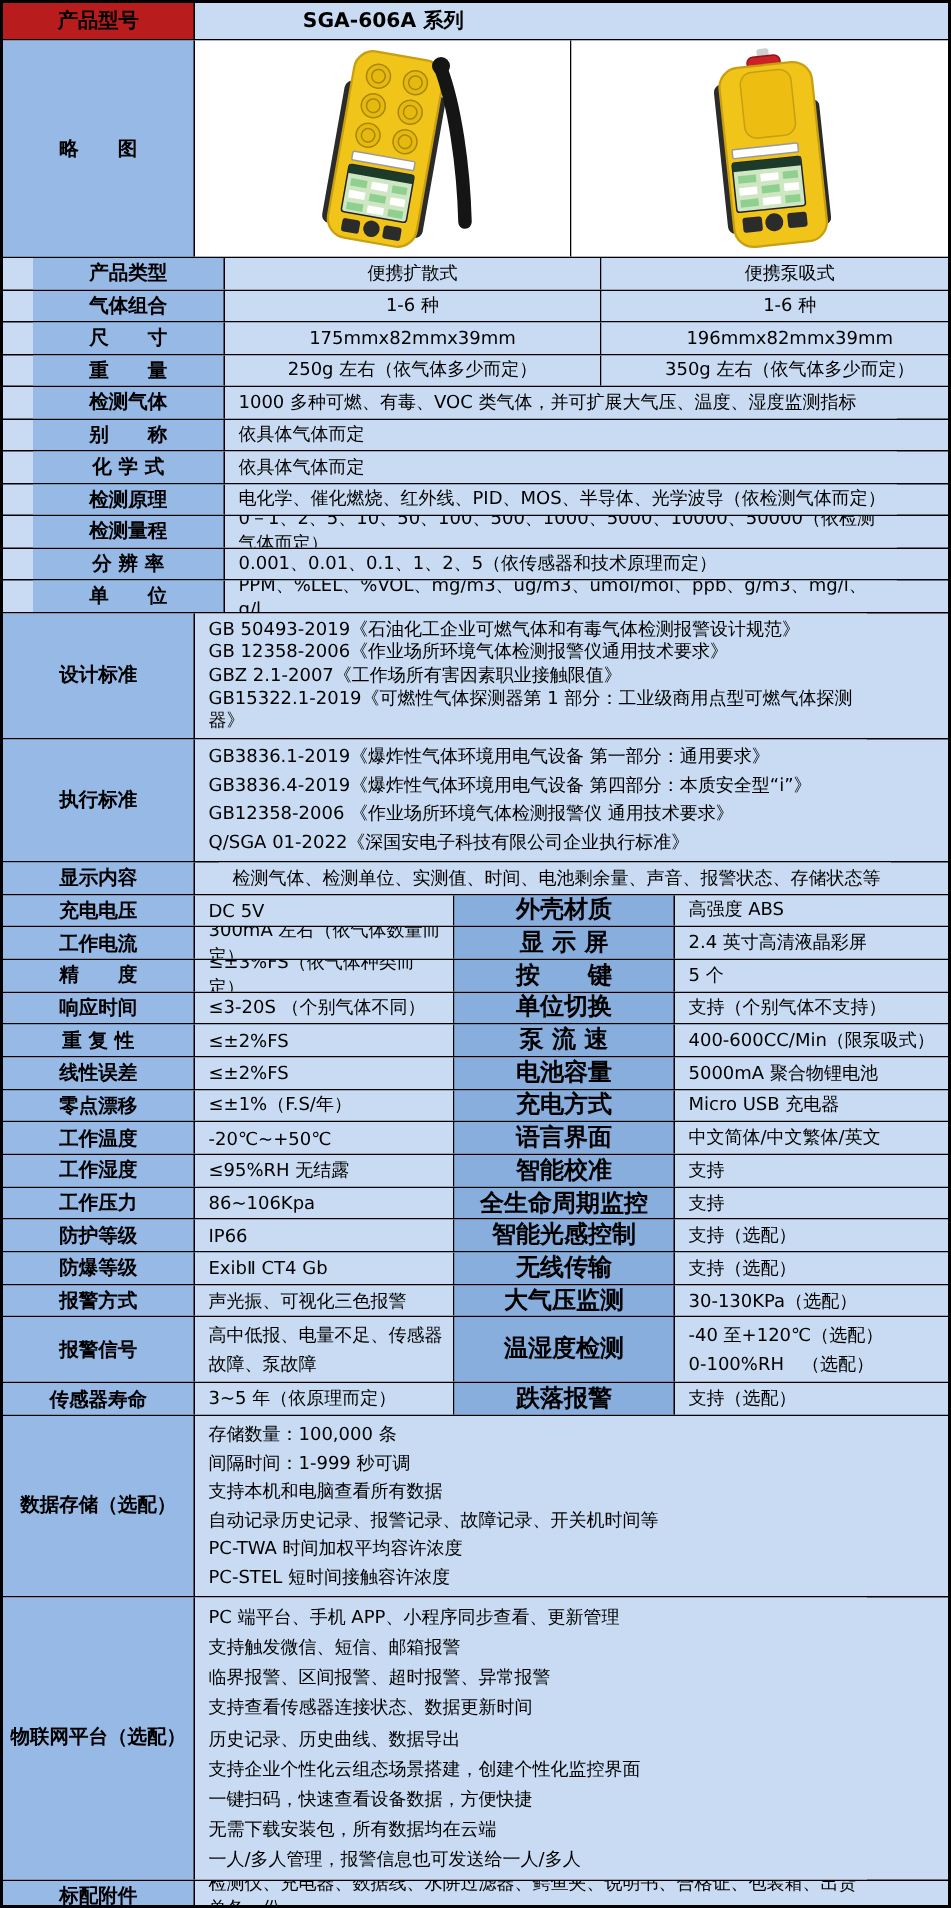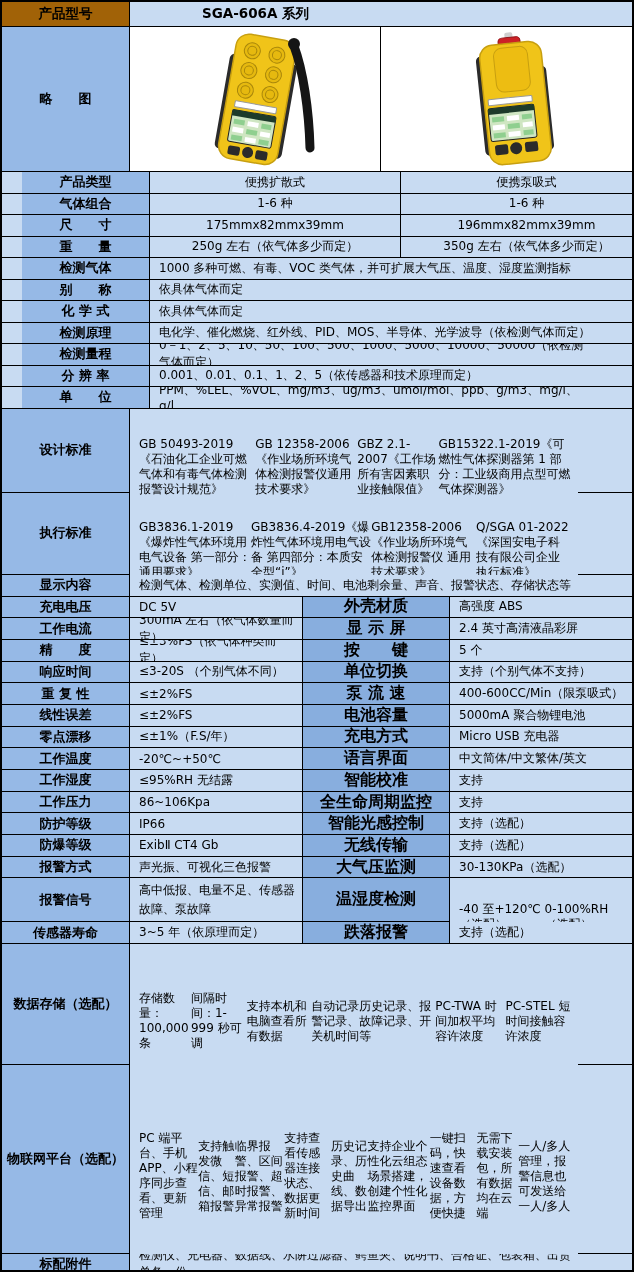--- a/index.html
+++ b/index.html
@@ -20,36 +20,36 @@
   .lab{
     width:128px; background:#96b9e6; font-weight:bold;
     justify-content:center; font-size:13px; color:#000;
     text-align:center; flex:none;
   }
   .lab2{
     width:147px; background:#88aede; font-weight:bold;
     justify-content:center; font-size:16px; color:#000;
     text-align:center; flex:none;
   }
-  .hdr{ background:#a16207; font-weight:bold; font-size:13.5px; justify-content:center; }
+  .hdr{ background:#b91c1c; font-weight:bold; font-size:13.5px; justify-content:center; }
   .hdrv{ background:#c8dbf2; font-weight:bold; font-size:13.5px; justify-content:center; }
   .val{ background:#c8dbf2; font-size:12px; color:#000; padding:0 6px 0 9px; }
   .val.center{ justify-content:center; padding:0; }
   .w-half{ width:251px; flex:none; }
   .w-full{ width:448px; flex:none; }
   .w-v1{ width:173px; flex:none; }
   .w-v2{ width:182px; flex:none; }
-  .col{ flex-direction:row; align-items:center; justify-content:space-around; padding:3px 6px 3px 9px;margin-top:17px; }
+  .col{ flex-direction:column; align-items:flex-start; justify-content:space-around; padding:3px 6px 3px 9px; }
   .col > div{ line-height:1.25; }
   .labcol{ justify-content:center; }
   .labcol > div{ line-height:1.5; }
   .imgcell{ background:#ffffff; justify-content:center; }
   .wrap{ white-space:normal; line-height:1.55; }
   .rh-head{ height:25px; } .rh-img{ height:145px; } .rh-s{ height:21.5px;padding-left:20px; }
-  .rh-design{ height:84px; } .rh-exec{ height:82px; } .rh-disp{ height:22px; }
+  .rh-design{ height:84px; } .rh-exec{ height:82px; } .rh-disp{ height:22px;gap:16px; }
   .rh-spec{ height:21.7px; } .rh-spec2{ height:44px; }
   .rh-store{ height:121px; } .rh-iot{ height:189px; } .rh-acc{ height:20px; }
 </style>
 </head>
 <body>
 
 <div class="spec-table">
 
   <div class="row rh-head">
     <div class="cell lab hdr">产品型号</div>

